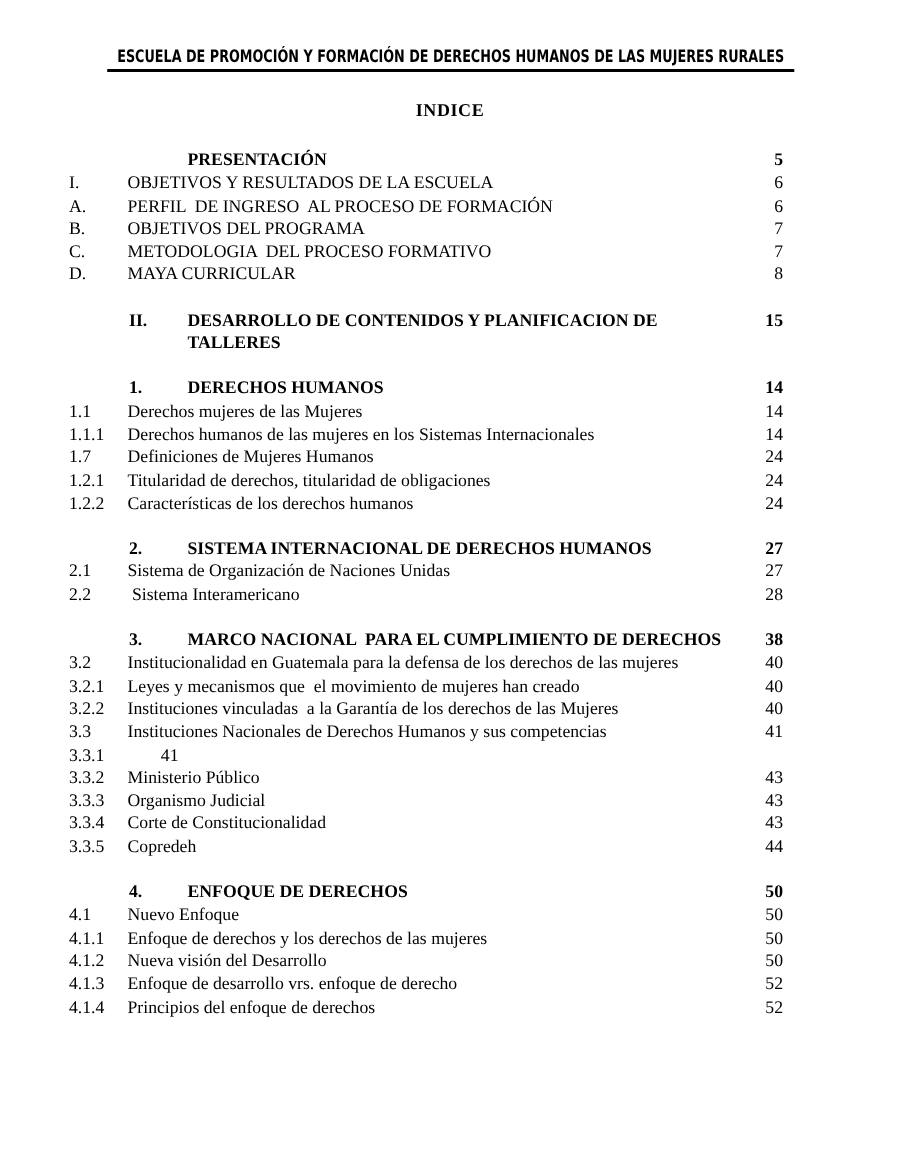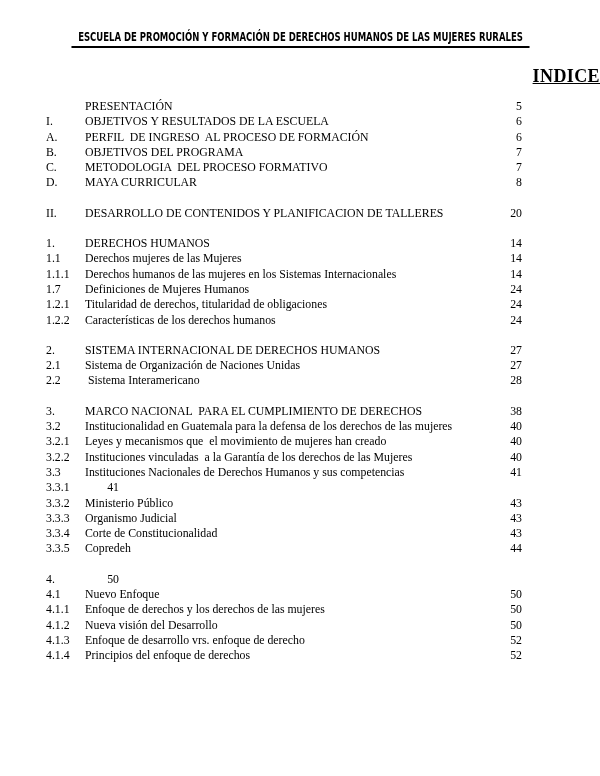--- a/index.html
+++ b/index.html
@@ -34,41 +34,40 @@
     transform: scaleX(0.74);
     transform-origin: center;
     border-bottom: 2px solid #000000;
     padding: 0 9px 1px 9px;
   }
   .toc-heading {
     position: absolute;
     top: 66px;
     left: 0;
     width: 600px;
-    text-align: right;
+    text-align: center;
     font-weight: bold;
-    font-size: 18px;
+    font-size: 12px;
     letter-spacing: 0.4px;
-    text-decoration: underline;
   }
   .toc {
     position: absolute;
     top: 99px;
     left: 46px;
     width: 476px;
   }
   .toc-group { margin-top: 15px; }
   .toc-group:first-child { margin-top: 0; }
   .toc-row {
     display: flex;
     align-items: baseline;
     font-size: 11.8px;
     line-height: 15.3px;
   }
-  .toc-row.bold { font-weight: normal; }
+  .toc-row.bold { font-weight: bold; margin-left: 40px; }
   .num  { flex: none; width: 39px; }
   .label { flex: 1; white-space: pre-wrap; }
   .pg   { flex: none; width: 34px; text-align: right; }
 </style>
 </head>
 <body>
 
 <div class="page">
   <div class="title-wrap">
     <span class="doc-title">ESCUELA DE PROMOCIÓN Y FORMACIÓN DE DERECHOS HUMANOS DE LAS MUJERES RURALES</span>
@@ -104,21 +103,21 @@
         <div class="toc-row">
           <span class="num">D.</span>
           <span class="label">MAYA CURRICULAR</span>
           <span class="pg">8</span>
         </div>
       </div>
       <div class="toc-group">
         <div class="toc-row bold">
           <span class="num">II.</span>
           <span class="label">DESARROLLO DE CONTENIDOS Y PLANIFICACION DE TALLERES</span>
-          <span class="pg">20</span>
+          <span class="pg">15</span>
         </div>
       </div>
       <div class="toc-group">
         <div class="toc-row bold">
           <span class="num">1.</span>
           <span class="label">DERECHOS HUMANOS</span>
           <span class="pg">14</span>
         </div>
         <div class="toc-row">
           <span class="num">1.1</span>
@@ -210,20 +209,21 @@
         </div>
         <div class="toc-row">
           <span class="num">3.3.5</span>
           <span class="label">Copredeh</span>
           <span class="pg">44</span>
         </div>
       </div>
       <div class="toc-group">
         <div class="toc-row bold">
           <span class="num">4.</span>
+          <span class="label">ENFOQUE DE DERECHOS</span>
           <span class="pg">50</span>
         </div>
         <div class="toc-row">
           <span class="num">4.1</span>
           <span class="label">Nuevo Enfoque</span>
           <span class="pg">50</span>
         </div>
         <div class="toc-row">
           <span class="num">4.1.1</span>
           <span class="label">Enfoque de derechos y los derechos de las mujeres</span>

